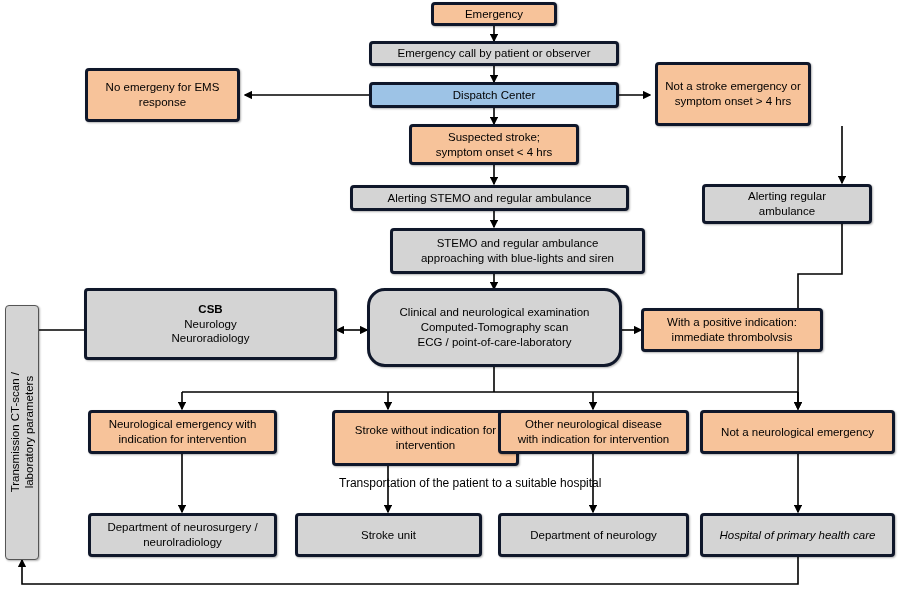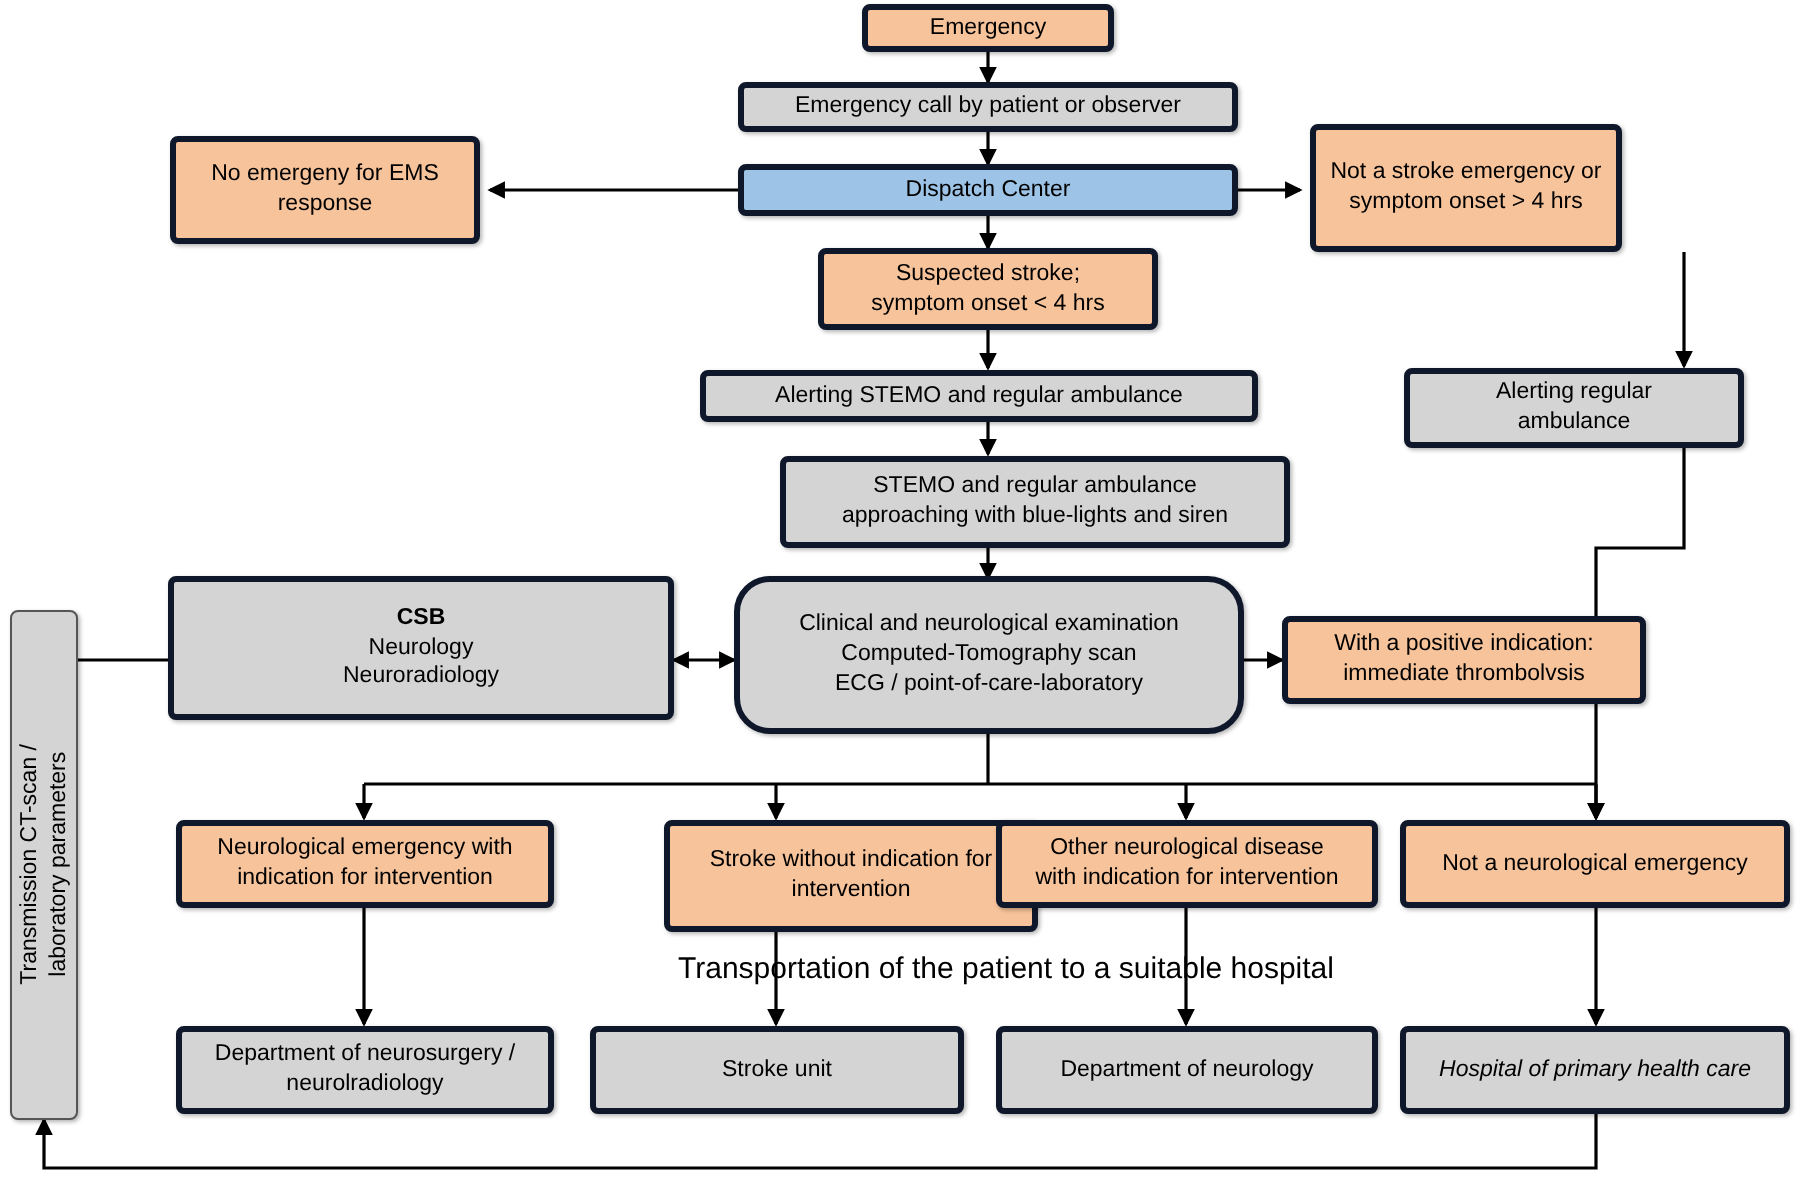--- a/index.html
+++ b/index.html
@@ -50,21 +50,21 @@
   .vertical .vtext {
     writing-mode: vertical-rl;
     transform: rotate(180deg);
     font-size: 11.5px;
     text-align: center;
     line-height: 1.25;
     white-space: pre-line;
   }
   .free-label {
     position: absolute;
-    font-size: 15px;
+    font-size: 12px;
     color: #000000;
     white-space: nowrap;
   }
   svg.wires {
     position: absolute;
     left: 0; top: 0;
     width: 900px; height: 592px;
     overflow: visible;
   }
 </style>

